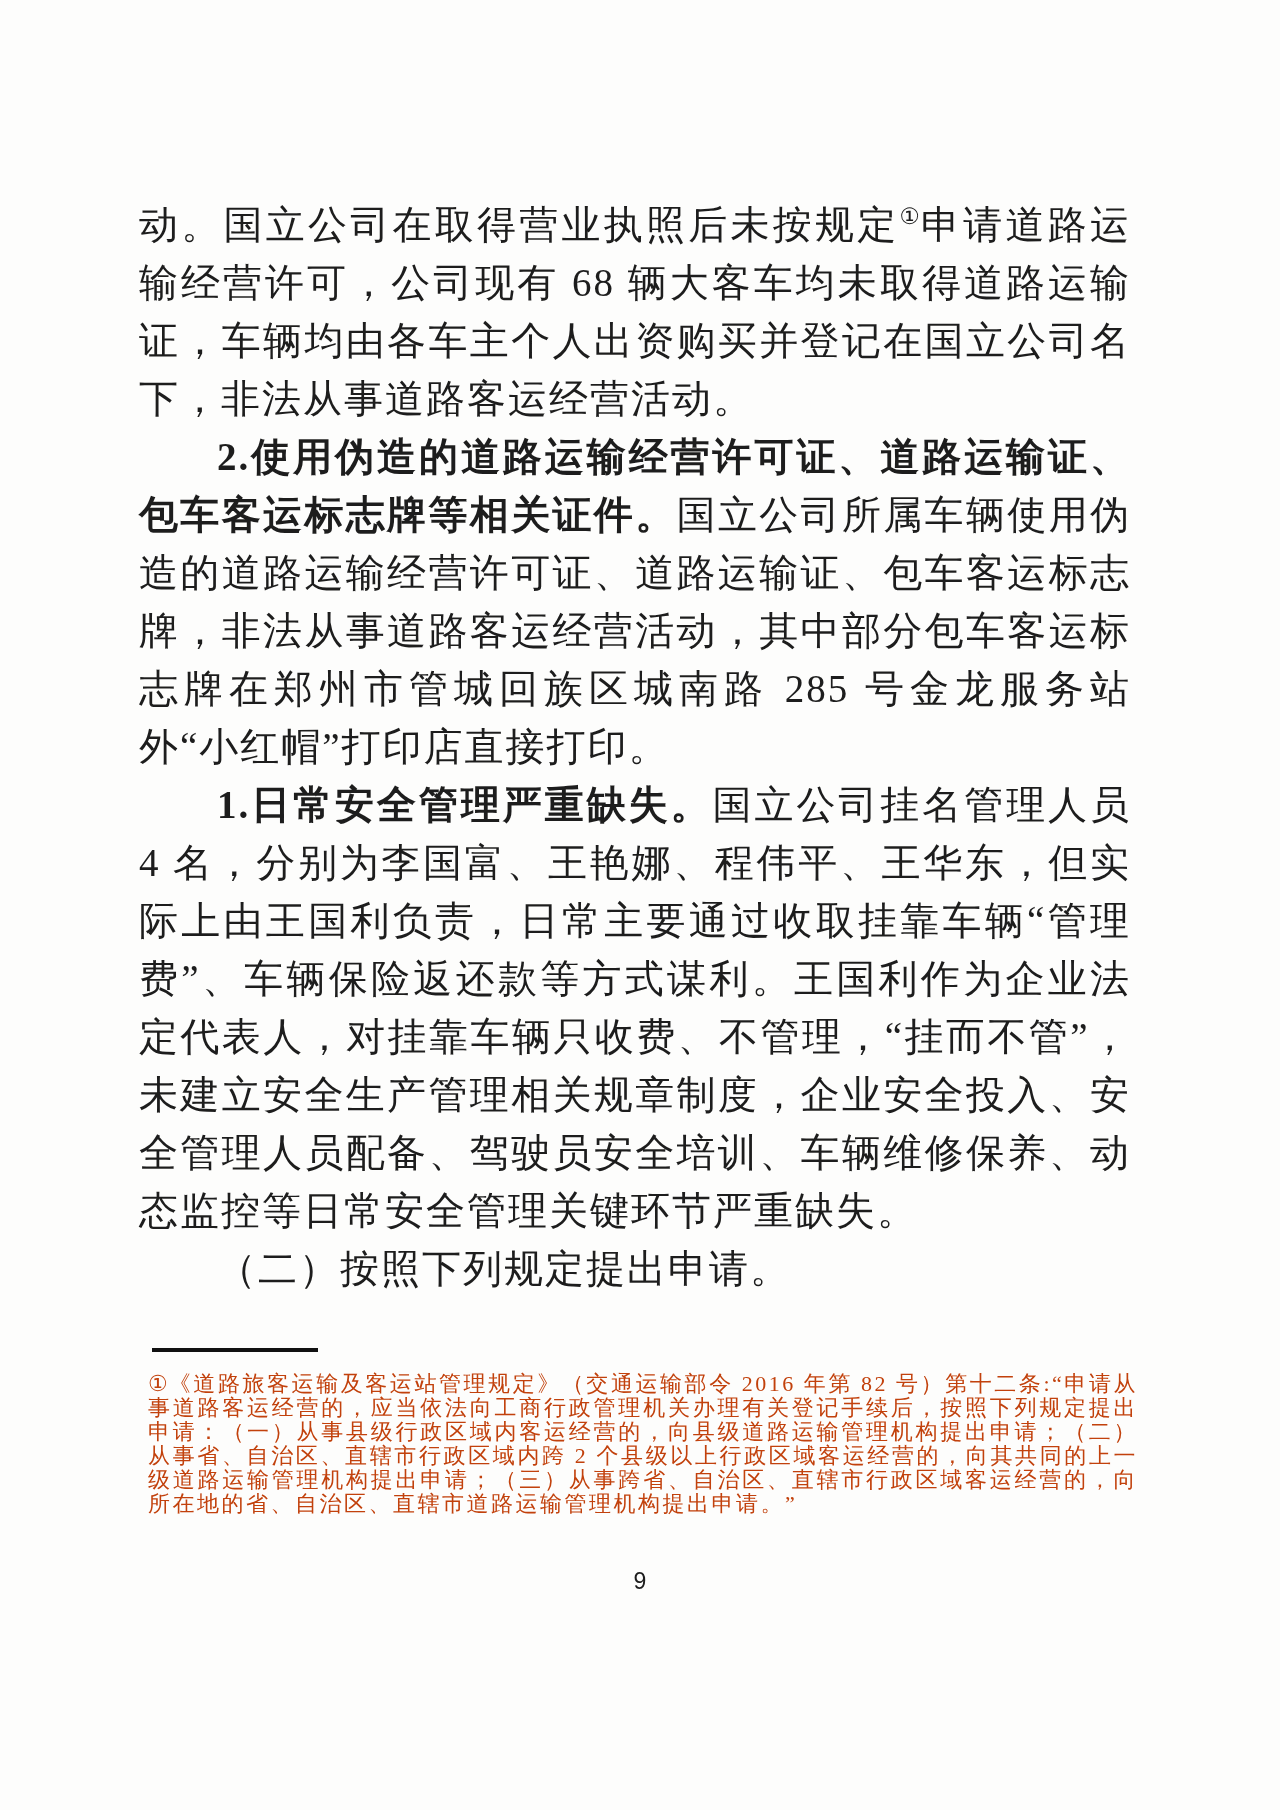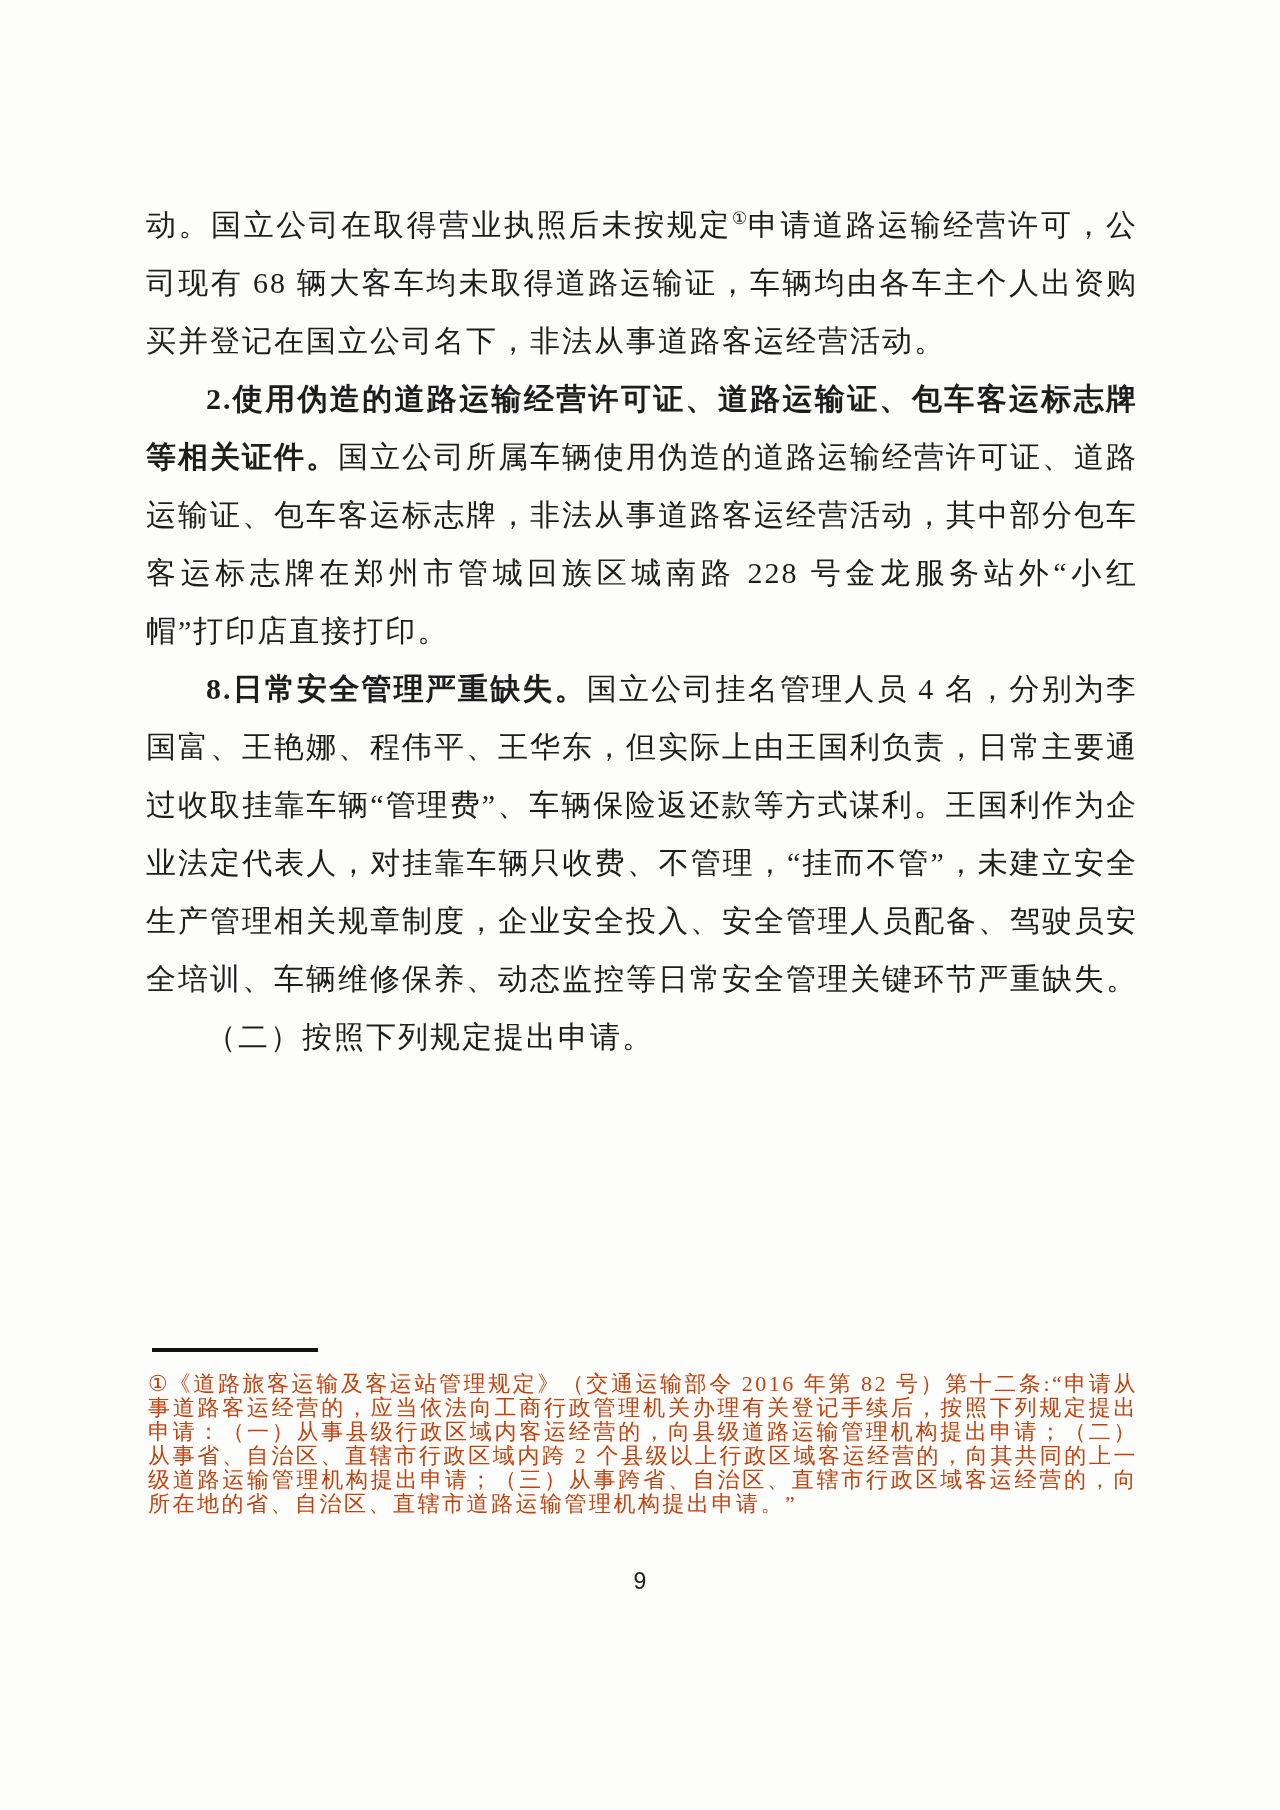--- a/index.html
+++ b/index.html
@@ -12,24 +12,24 @@
     width: 1280px;
     height: 1810px;
     margin: 0 auto;
     background: #fdfdfc;
     overflow: hidden;
     font-family: "Liberation Serif", "DejaVu Serif", serif;
     color: #1d1d1d;
   }
   .body-text {
     position: absolute;
-    left: 146px;
+    left: 139px;
     top: 196px;
     width: 992px;
-    font-size: 30px;
+    font-size: 39px;
     line-height: 58px;
     letter-spacing: 2px;
     text-align: justify;
     text-justify: inter-ideograph;
   }
   .body-text p {
     margin: 0;
     padding: 0;
   }
   .para.indent {
@@ -81,23 +81,23 @@
 </style>
 </head>
 <body>
 
 <div class="page">
 
   <div class="body-text">
 
     <p class="para"><span>动。国立公司在取得营业执照后未按规定</span><sup class="fn-ref">①</sup><span>申请道路运输经营许可，公司现有 68 辆大客车均未取得道路运输证，车辆均由各车主个人出资购买并登记在国立公司名下，非法从事道路客运经营活动。</span></p>
 
-    <p class="para indent"><span class="lead">2.使用伪造的道路运输经营许可证、道路运输证、包车客运标志牌等相关证件。</span><span>国立公司所属车辆使用伪造的道路运输经营许可证、道路运输证、包车客运标志牌，非法从事道路客运经营活动，其中部分包车客运标志牌在郑州市管城回族区城南路 228 号金龙服务站外“小红帽”打印店直接打印。</span></p>
+    <p class="para indent"><span class="lead">2.使用伪造的道路运输经营许可证、道路运输证、包车客运标志牌等相关证件。</span><span>国立公司所属车辆使用伪造的道路运输经营许可证、道路运输证、包车客运标志牌，非法从事道路客运经营活动，其中部分包车客运标志牌在郑州市管城回族区城南路 285 号金龙服务站外“小红帽”打印店直接打印。</span></p>
 
-    <p class="para indent"><span class="lead">8.日常安全管理严重缺失。</span><span>国立公司挂名管理人员 4 名，分别为李国富、王艳娜、程伟平、王华东，但实际上由王国利负责，日常主要通过收取挂靠车辆“管理费”、车辆保险返还款等方式谋利。王国利作为企业法定代表人，对挂靠车辆只收费、不管理，“挂而不管”，未建立安全生产管理相关规章制度，企业安全投入、安全管理人员配备、驾驶员安全培训、车辆维修保养、动态监控等日常安全管理关键环节严重缺失。</span></p>
+    <p class="para indent"><span class="lead">1.日常安全管理严重缺失。</span><span>国立公司挂名管理人员 4 名，分别为李国富、王艳娜、程伟平、王华东，但实际上由王国利负责，日常主要通过收取挂靠车辆“管理费”、车辆保险返还款等方式谋利。王国利作为企业法定代表人，对挂靠车辆只收费、不管理，“挂而不管”，未建立安全生产管理相关规章制度，企业安全投入、安全管理人员配备、驾驶员安全培训、车辆维修保养、动态监控等日常安全管理关键环节严重缺失。</span></p>
 
     <p class="para indent">（二）按照下列规定提出申请。</p>
 
   </div>
 
   <div class="footnote-rule"></div>
 
   <div class="footnote"><span class="fn-marker">①</span><span>《道路旅客运输及客运站管理规定》（交通运输部令 2016 年第 82 号）第十二条:“申请从事道路客运经营的，应当依法向工商行政管理机关办理有关登记手续后，按照下列规定提出申请：（一）从事县级行政区域内客运经营的，向县级道路运输管理机构提出申请；（二）从事省、自治区、直辖市行政区域内跨 2 个县级以上行政区域客运经营的，向其共同的上一级道路运输管理机构提出申请；（三）从事跨省、自治区、直辖市行政区域客运经营的，向所在地的省、自治区、直辖市道路运输管理机构提出申请。”</span></div>
 
   <div class="page-number">9</div>

